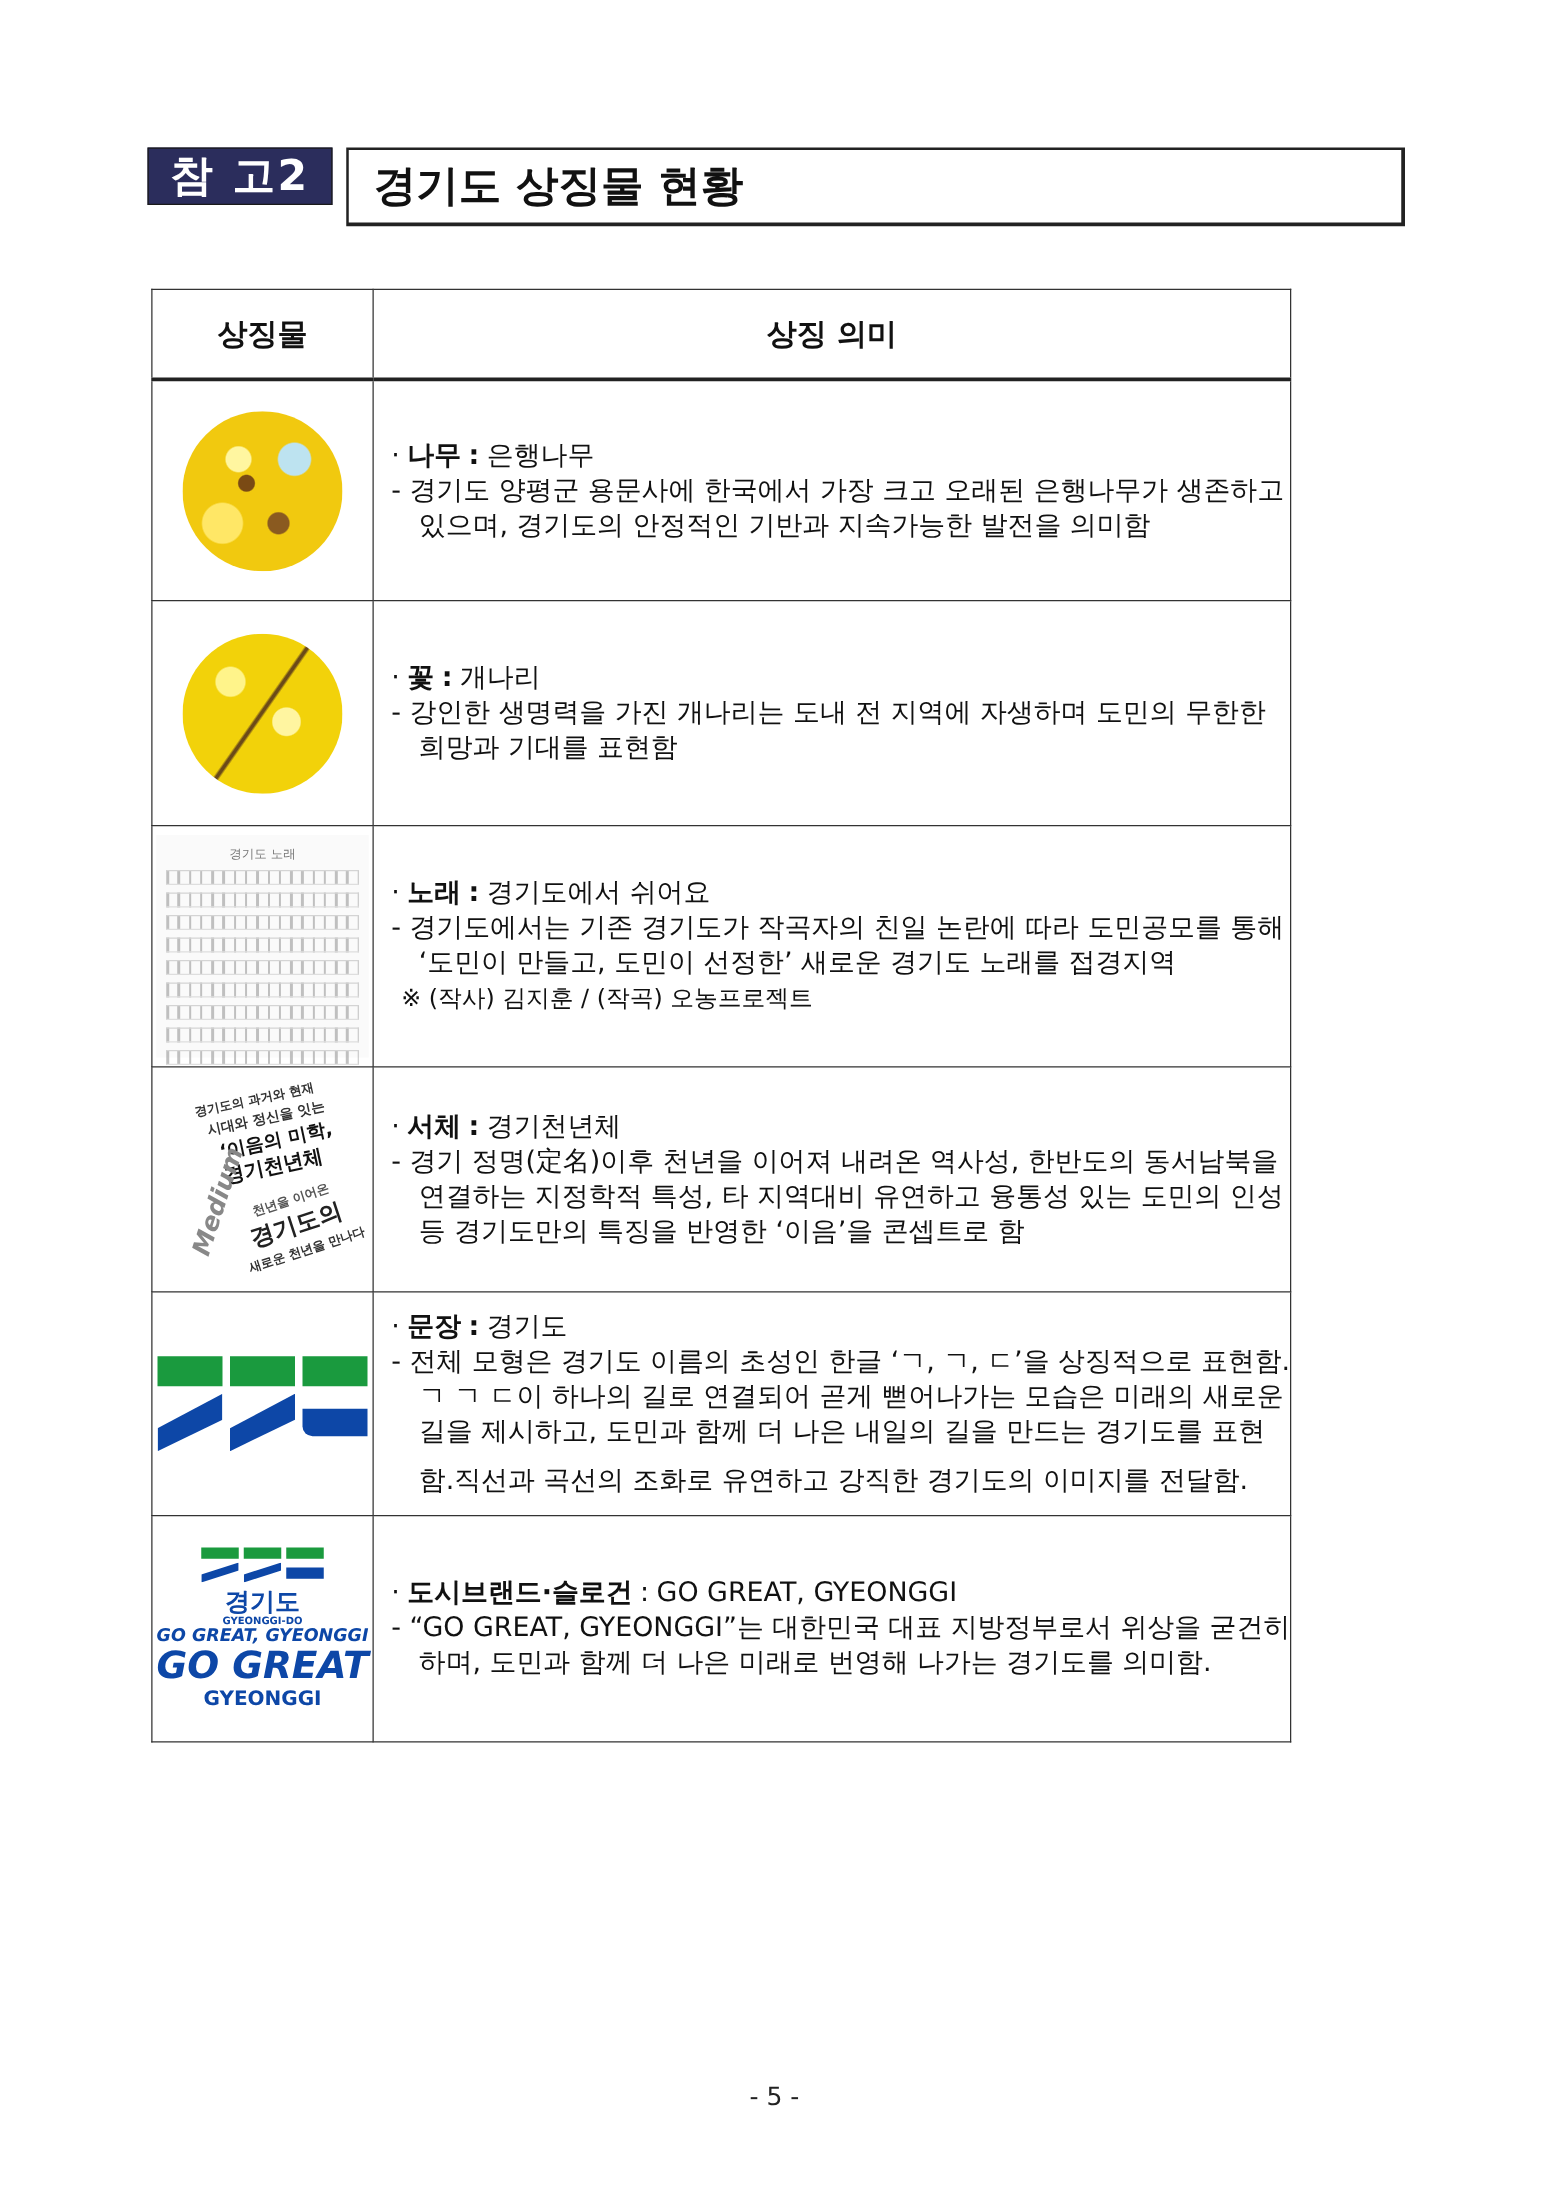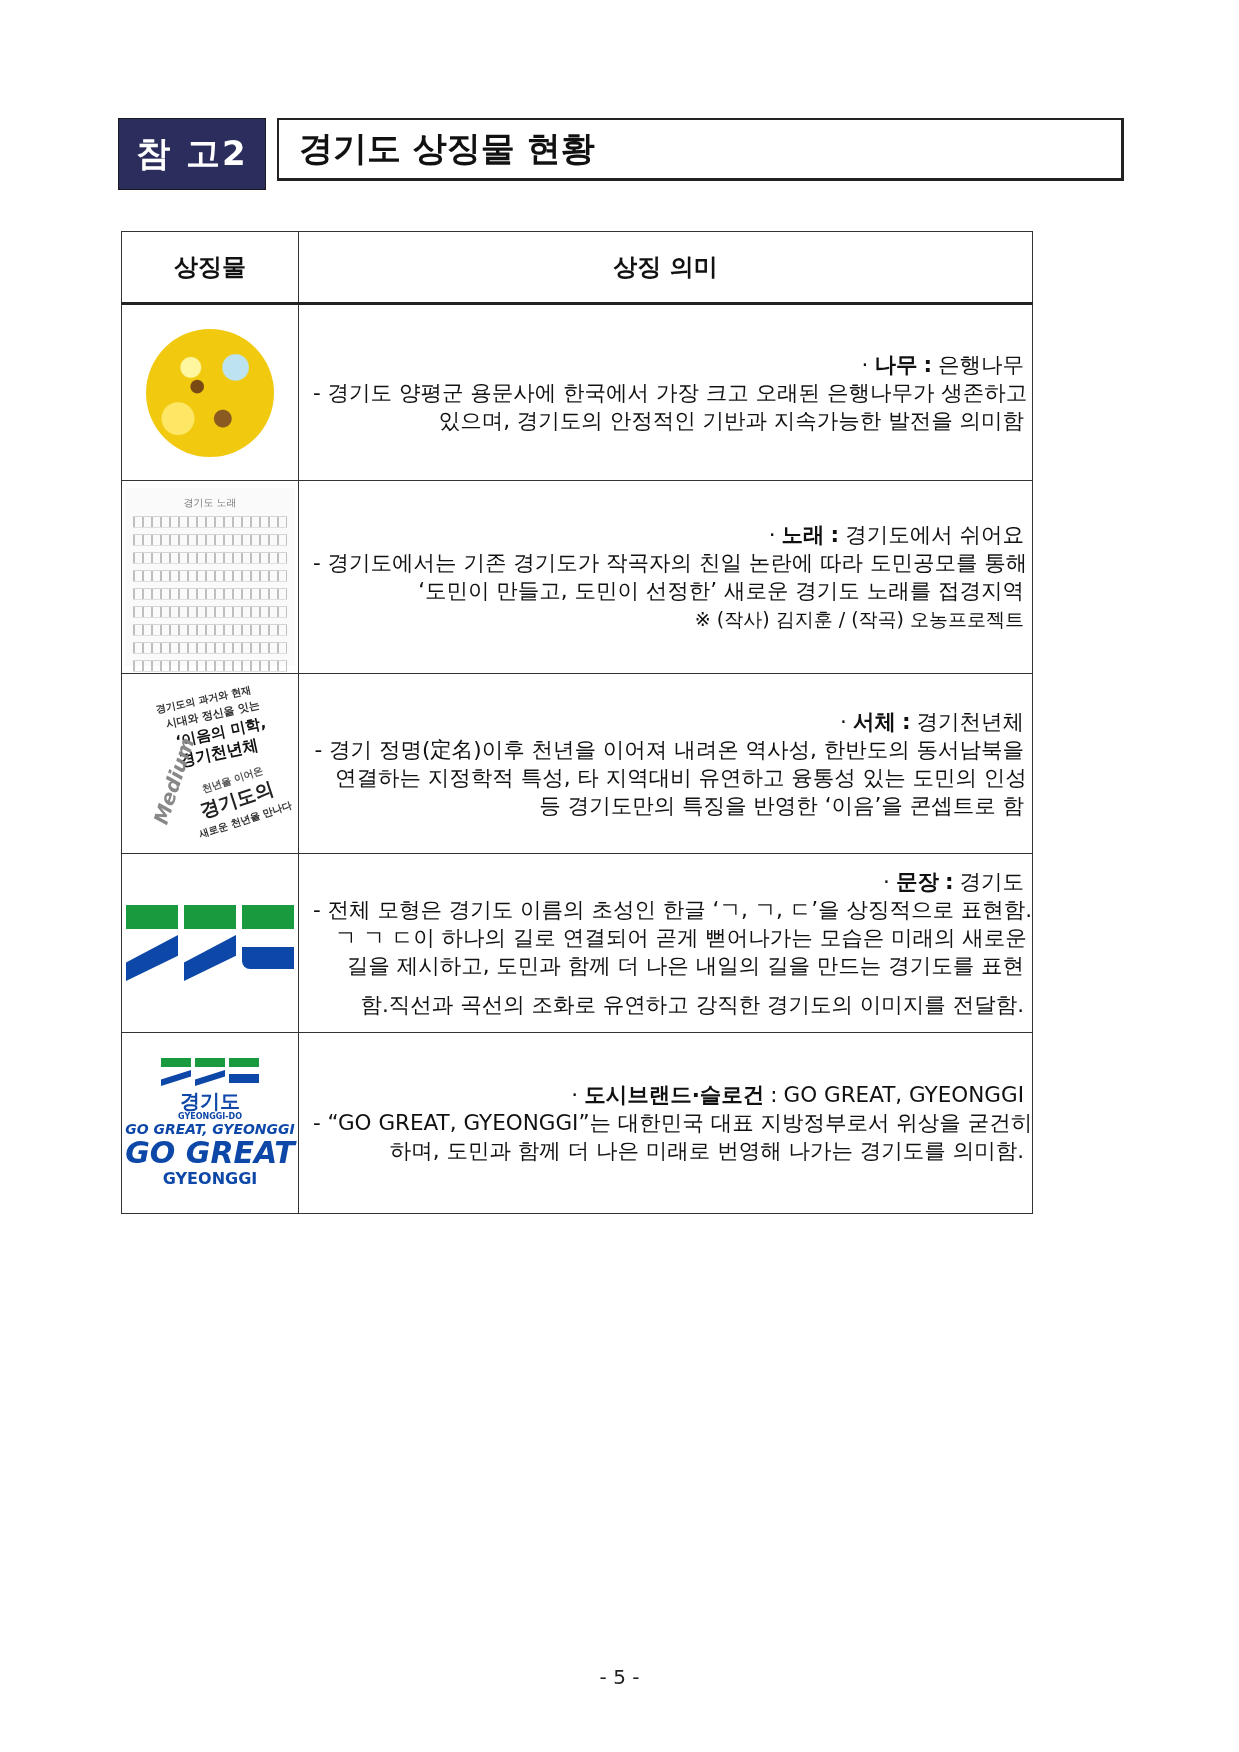--- a/index.html
+++ b/index.html
@@ -1,28 +1,28 @@
 <!DOCTYPE html>
 <html><head>
 <meta charset="utf-8">
 <style>
   html, body { margin:0; padding:0; background:#ffffff; }
   body { width:1239px; height:1752px; position:relative; overflow:hidden;
          font-family:"DejaVu Sans", "Liberation Sans", sans-serif; color:#111; }
-  .ref-box { position:absolute; left:118px; top:118px; width:148px; height:72px;
+  .ref-box { position:absolute; left:118px; top:118px; width:148px; height:46px;
              background:#2b2d5c; border:1px solid #1a1a1a; box-sizing:border-box;
              color:#fff; font-weight:bold; font-size:34px; display:flex; align-items:center; justify-content:center; letter-spacing:2px; }
   .title-box { position:absolute; left:277px; top:118px; width:847px; height:63px;
                border:2px solid #222; border-right-width:3px; border-bottom-width:3px; box-sizing:border-box;
                font-weight:bold; font-size:34px; display:flex; align-items:center; padding-left:20px; }
   table.sym { position:absolute; left:121px; top:231px; width:912px; border-collapse:collapse; table-layout:fixed; }
   table.sym td, table.sym th { border:1.5px solid #333; padding:0; vertical-align:middle; }
   table.sym th { height:70px; font-size:24px; font-weight:bold; text-align:center; border-bottom:3px solid #222; }
   table.sym td.img-cell { width:176px; text-align:center; }
-  table.sym td.txt-cell { padding:0 8px 0 14px; font-size:21.5px; line-height:28px;text-align:right; }
+  table.sym td.txt-cell { padding:0 8px 0 14px; font-size:21.5px; line-height:28px; }
   .line-head .bullet { margin-right:6px; }
   .line-head .key { font-weight:bold; }
   .line-head .sep { font-weight:bold; margin:0 6px; }
   .desc-line { white-space:nowrap; }
   .note { font-size:19px; padding-left:8px; }
   .circle { width:128px; height:128px; border-radius:50%; margin:0 auto; overflow:hidden; position:relative; }
   .ginkgo { background:
       radial-gradient(circle at 35% 30%, #fff6a0 0 8%, transparent 9%),
       radial-gradient(circle at 70% 30%, #bde3f0 0 10%, transparent 11%),
       radial-gradient(circle at 40% 45%, #7a4a14 0 6%, transparent 7%),
@@ -86,20 +86,32 @@
       </td>
       <td class="txt-cell">
         <div class="line-head">
           <span class="bullet">·</span><span class="key">나무</span><span class="sep">:</span><span>은행나무</span>
         </div>
         <div class="desc-line">- 경기도 양평군 용문사에 한국에서 가장 크고 오래된 은행나무가 생존하고</div>
         <div class="desc-line" style="padding-left:22px;">있으며, 경기도의 안정적인 기반과 지속가능한 발전을 의미함</div>
       </td>
     </tr>
 
+    <tr style="height:180px;">
+      <td class="img-cell">
+        <div class="circle forsythia"></div>
+      </td>
+      <td class="txt-cell">
+        <div class="line-head">
+          <span class="bullet">·</span><span class="key">꽃</span><span class="sep">:</span><span>개나리</span>
+        </div>
+        <div class="desc-line">- 강인한 생명력을 가진 개나리는 도내 전 지역에 자생하며 도민의 무한한</div>
+        <div class="desc-line" style="padding-left:22px;">희망과 기대를 표현함</div>
+      </td>
+    </tr>
 
 
     <tr style="height:193px;">
       <td class="img-cell">
         <div class="sheet">
           <div class="ttl">경기도 노래</div>
           <div class="staff"></div>
             <div class="staff"></div>
             <div class="staff"></div>
           <div class="staff"></div>

